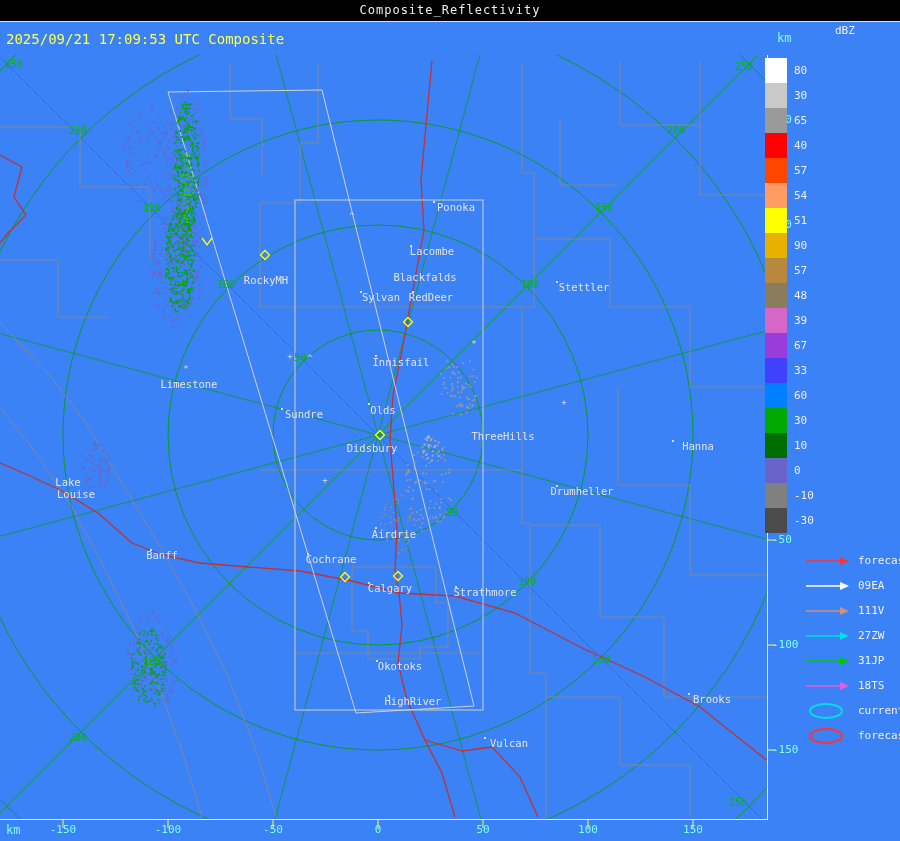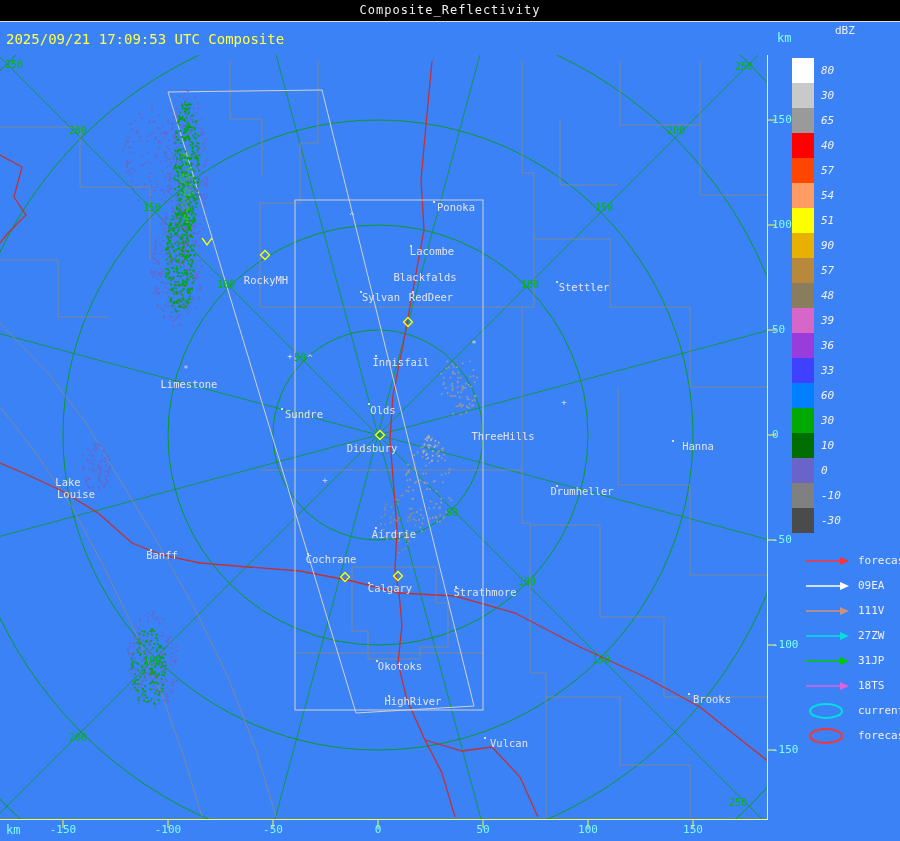--- a/index.html
+++ b/index.html
@@ -7,21 +7,21 @@
           font-family:"DejaVu Sans Mono","Liberation Mono",monospace;}
   #titlebar{position:absolute;left:0;top:0;width:900px;height:21px;line-height:21px;
             text-align:center;color:#f0f0f0;font-size:12px;letter-spacing:1px;
             border-bottom:1px solid #dedede;background:#000;}
   #timestamp{position:absolute;left:6px;top:31px;color:#ffff4d;font-size:14px;}
   #km-top{position:absolute;left:777px;top:31px;color:#7dffff;font-size:12px;}
   #km-bottom{position:absolute;left:6px;top:823px;color:#7dffff;font-size:12px;}
   .ylab{position:absolute;left:772px;width:34px;color:#7dffff;font-size:11px;}
   .xlab{position:absolute;top:823px;width:40px;text-align:center;color:#7dffff;font-size:11px;}
   #dbz-title{position:absolute;left:835px;top:24px;color:#f0f0f0;font-size:11px;}
-  #colorbar{position:absolute;left:792px;top:58px;font-style:italic;}
+  #colorbar{position:absolute;left:765px;top:58px;}
   .crow{display:flex;align-items:center;height:25px;}
   .swatch{width:22px;height:25px;}
   .clabel{margin-left:7px;color:#f0f0f0;font-size:11px;}
   #tracklegend{position:absolute;left:804px;top:548px;}
   .lrow{display:flex;align-items:center;height:25px;}
   .lrow svg{flex:0 0 auto;}
   .llabel{margin-left:8px;color:#f0f0f0;font-size:11px;}
   svg text{font-family:"DejaVu Sans Mono","Liberation Mono",monospace;}
 </style>
 </head>
@@ -2210,21 +2210,21 @@
     <div class="crow">
         <div class="swatch" style="background-color: rgb(138, 125, 94);"></div>
         <div class="clabel">48</div>
       </div>
     <div class="crow">
         <div class="swatch" style="background-color: rgb(214, 103, 201);"></div>
         <div class="clabel">39</div>
       </div>
     <div class="crow">
         <div class="swatch" style="background-color: rgb(154, 59, 220);"></div>
-        <div class="clabel">36</div>
+        <div class="clabel">67</div>
       </div>
     <div class="crow">
         <div class="swatch" style="background-color: rgb(64, 64, 255);"></div>
         <div class="clabel">33</div>
       </div>
     <div class="crow">
         <div class="swatch" style="background-color: rgb(0, 128, 255);"></div>
         <div class="clabel">60</div>
       </div>
     <div class="crow">

